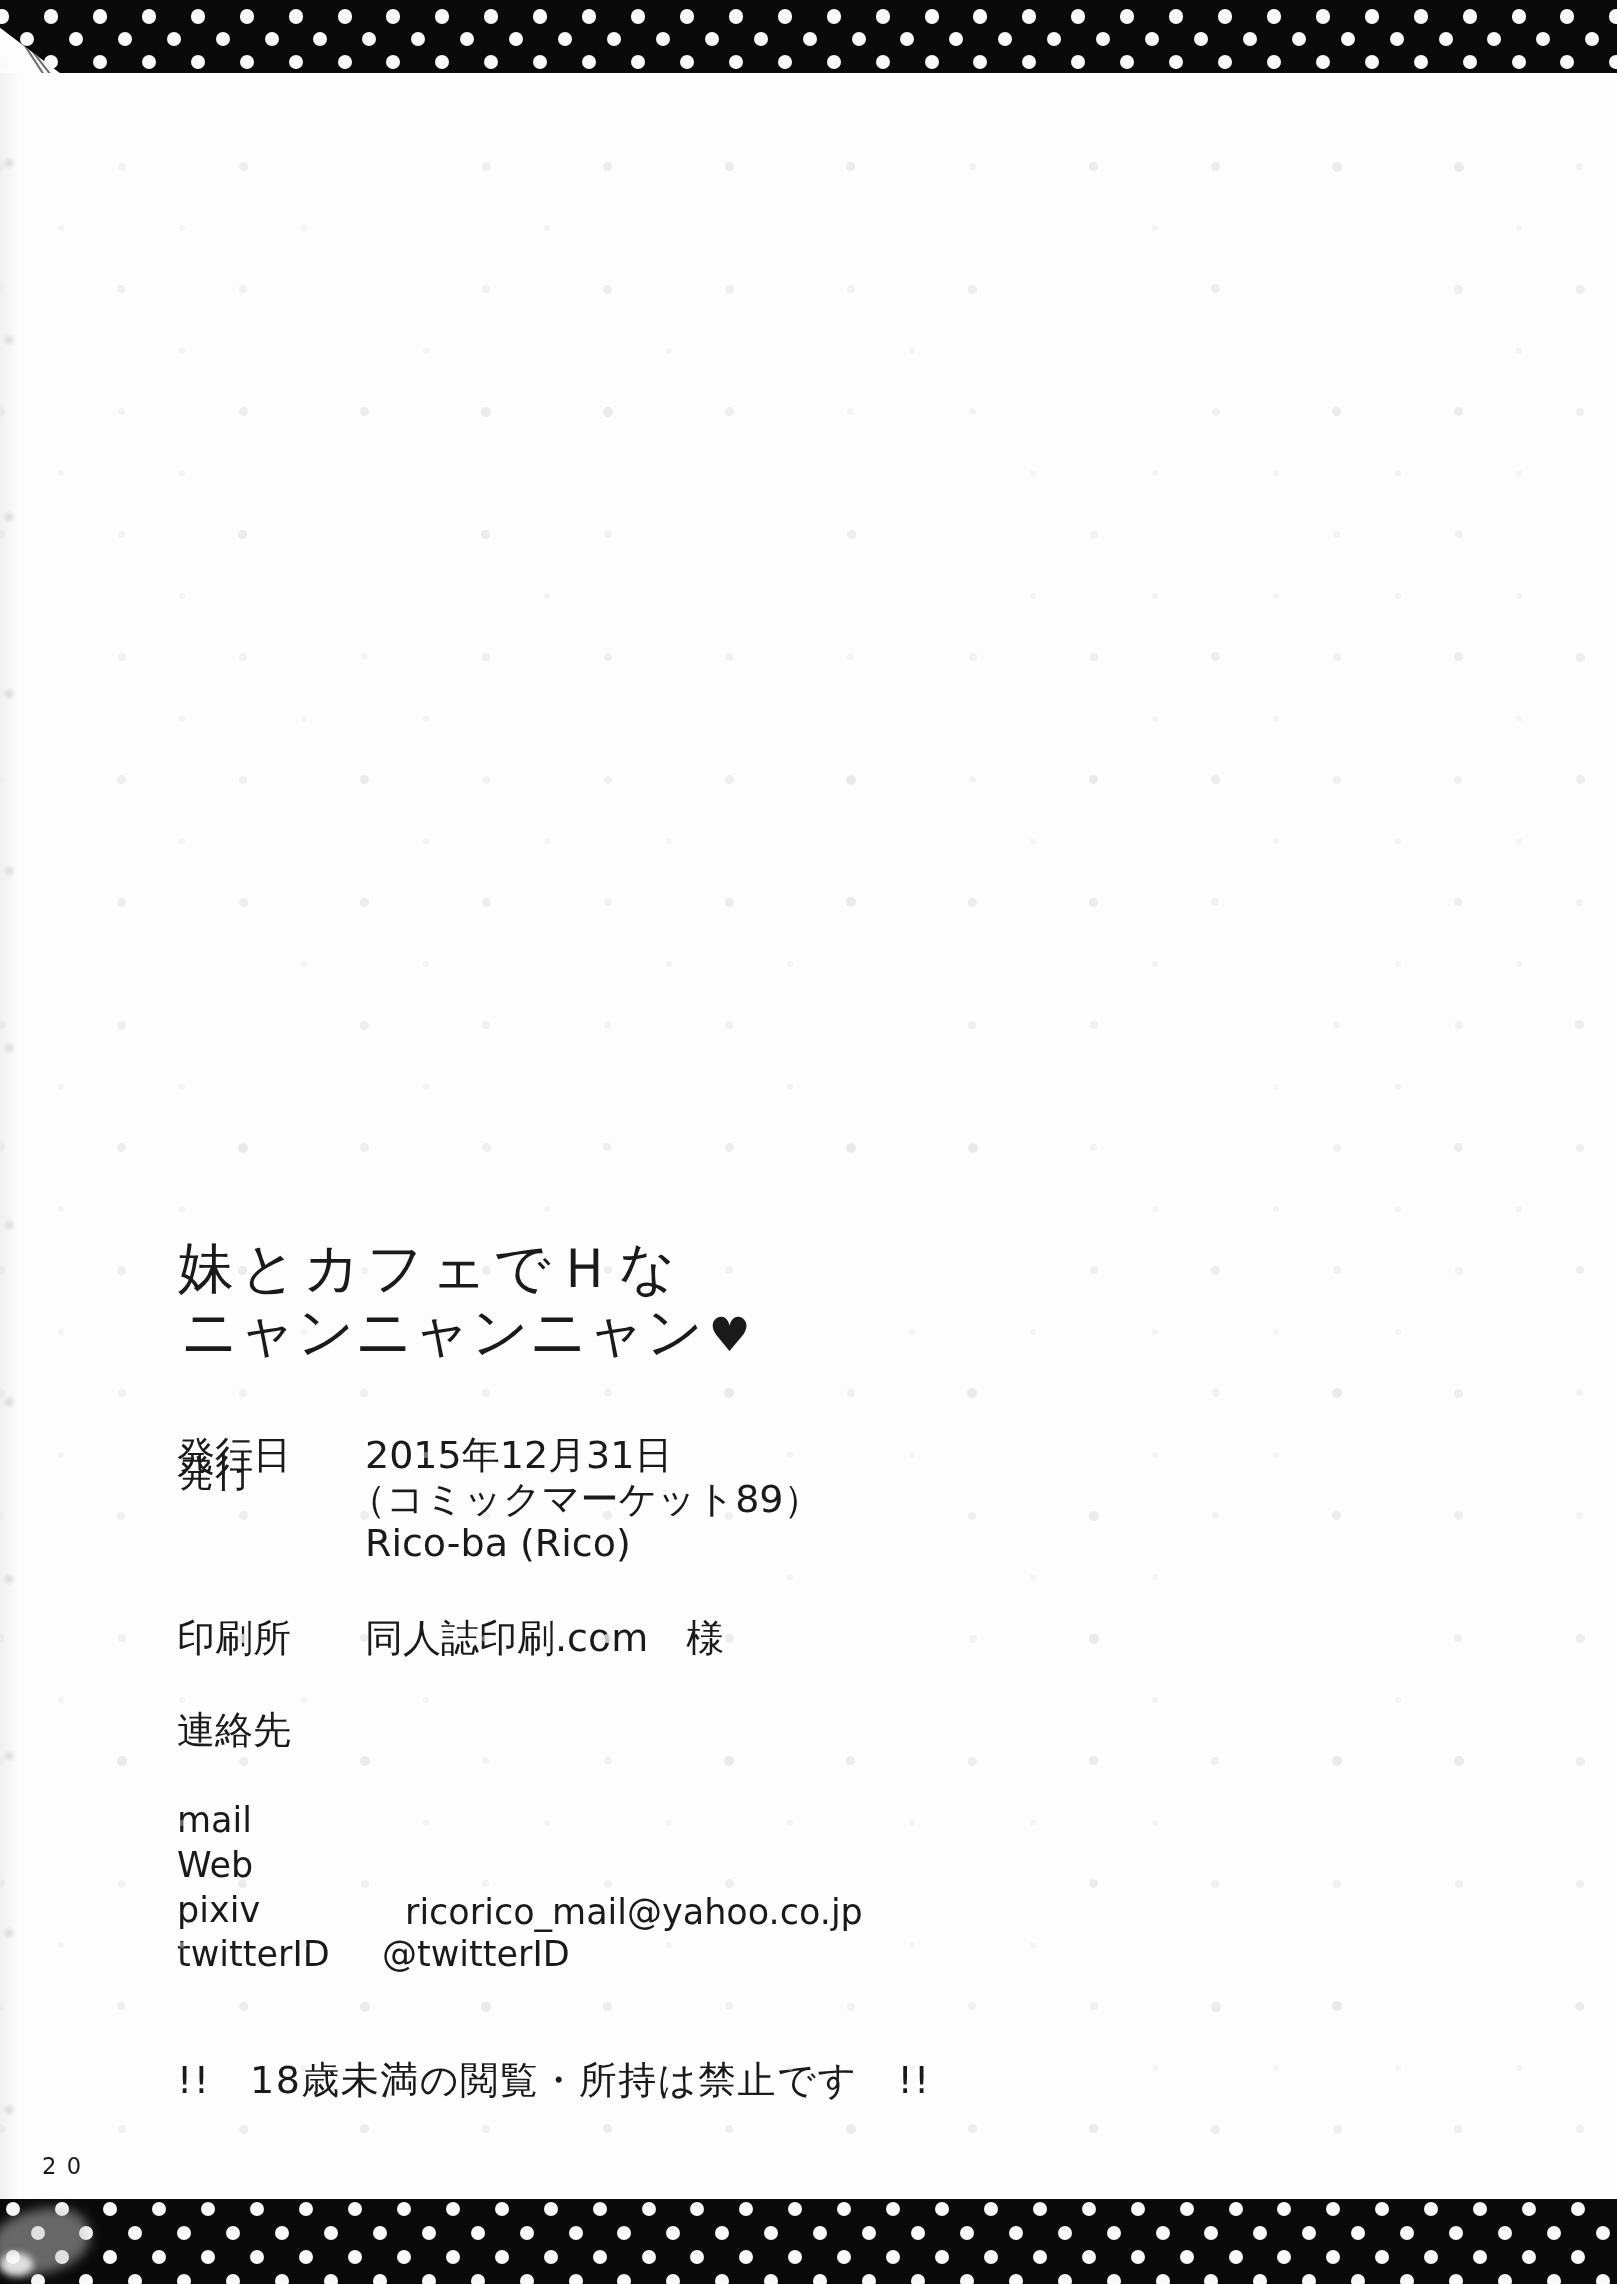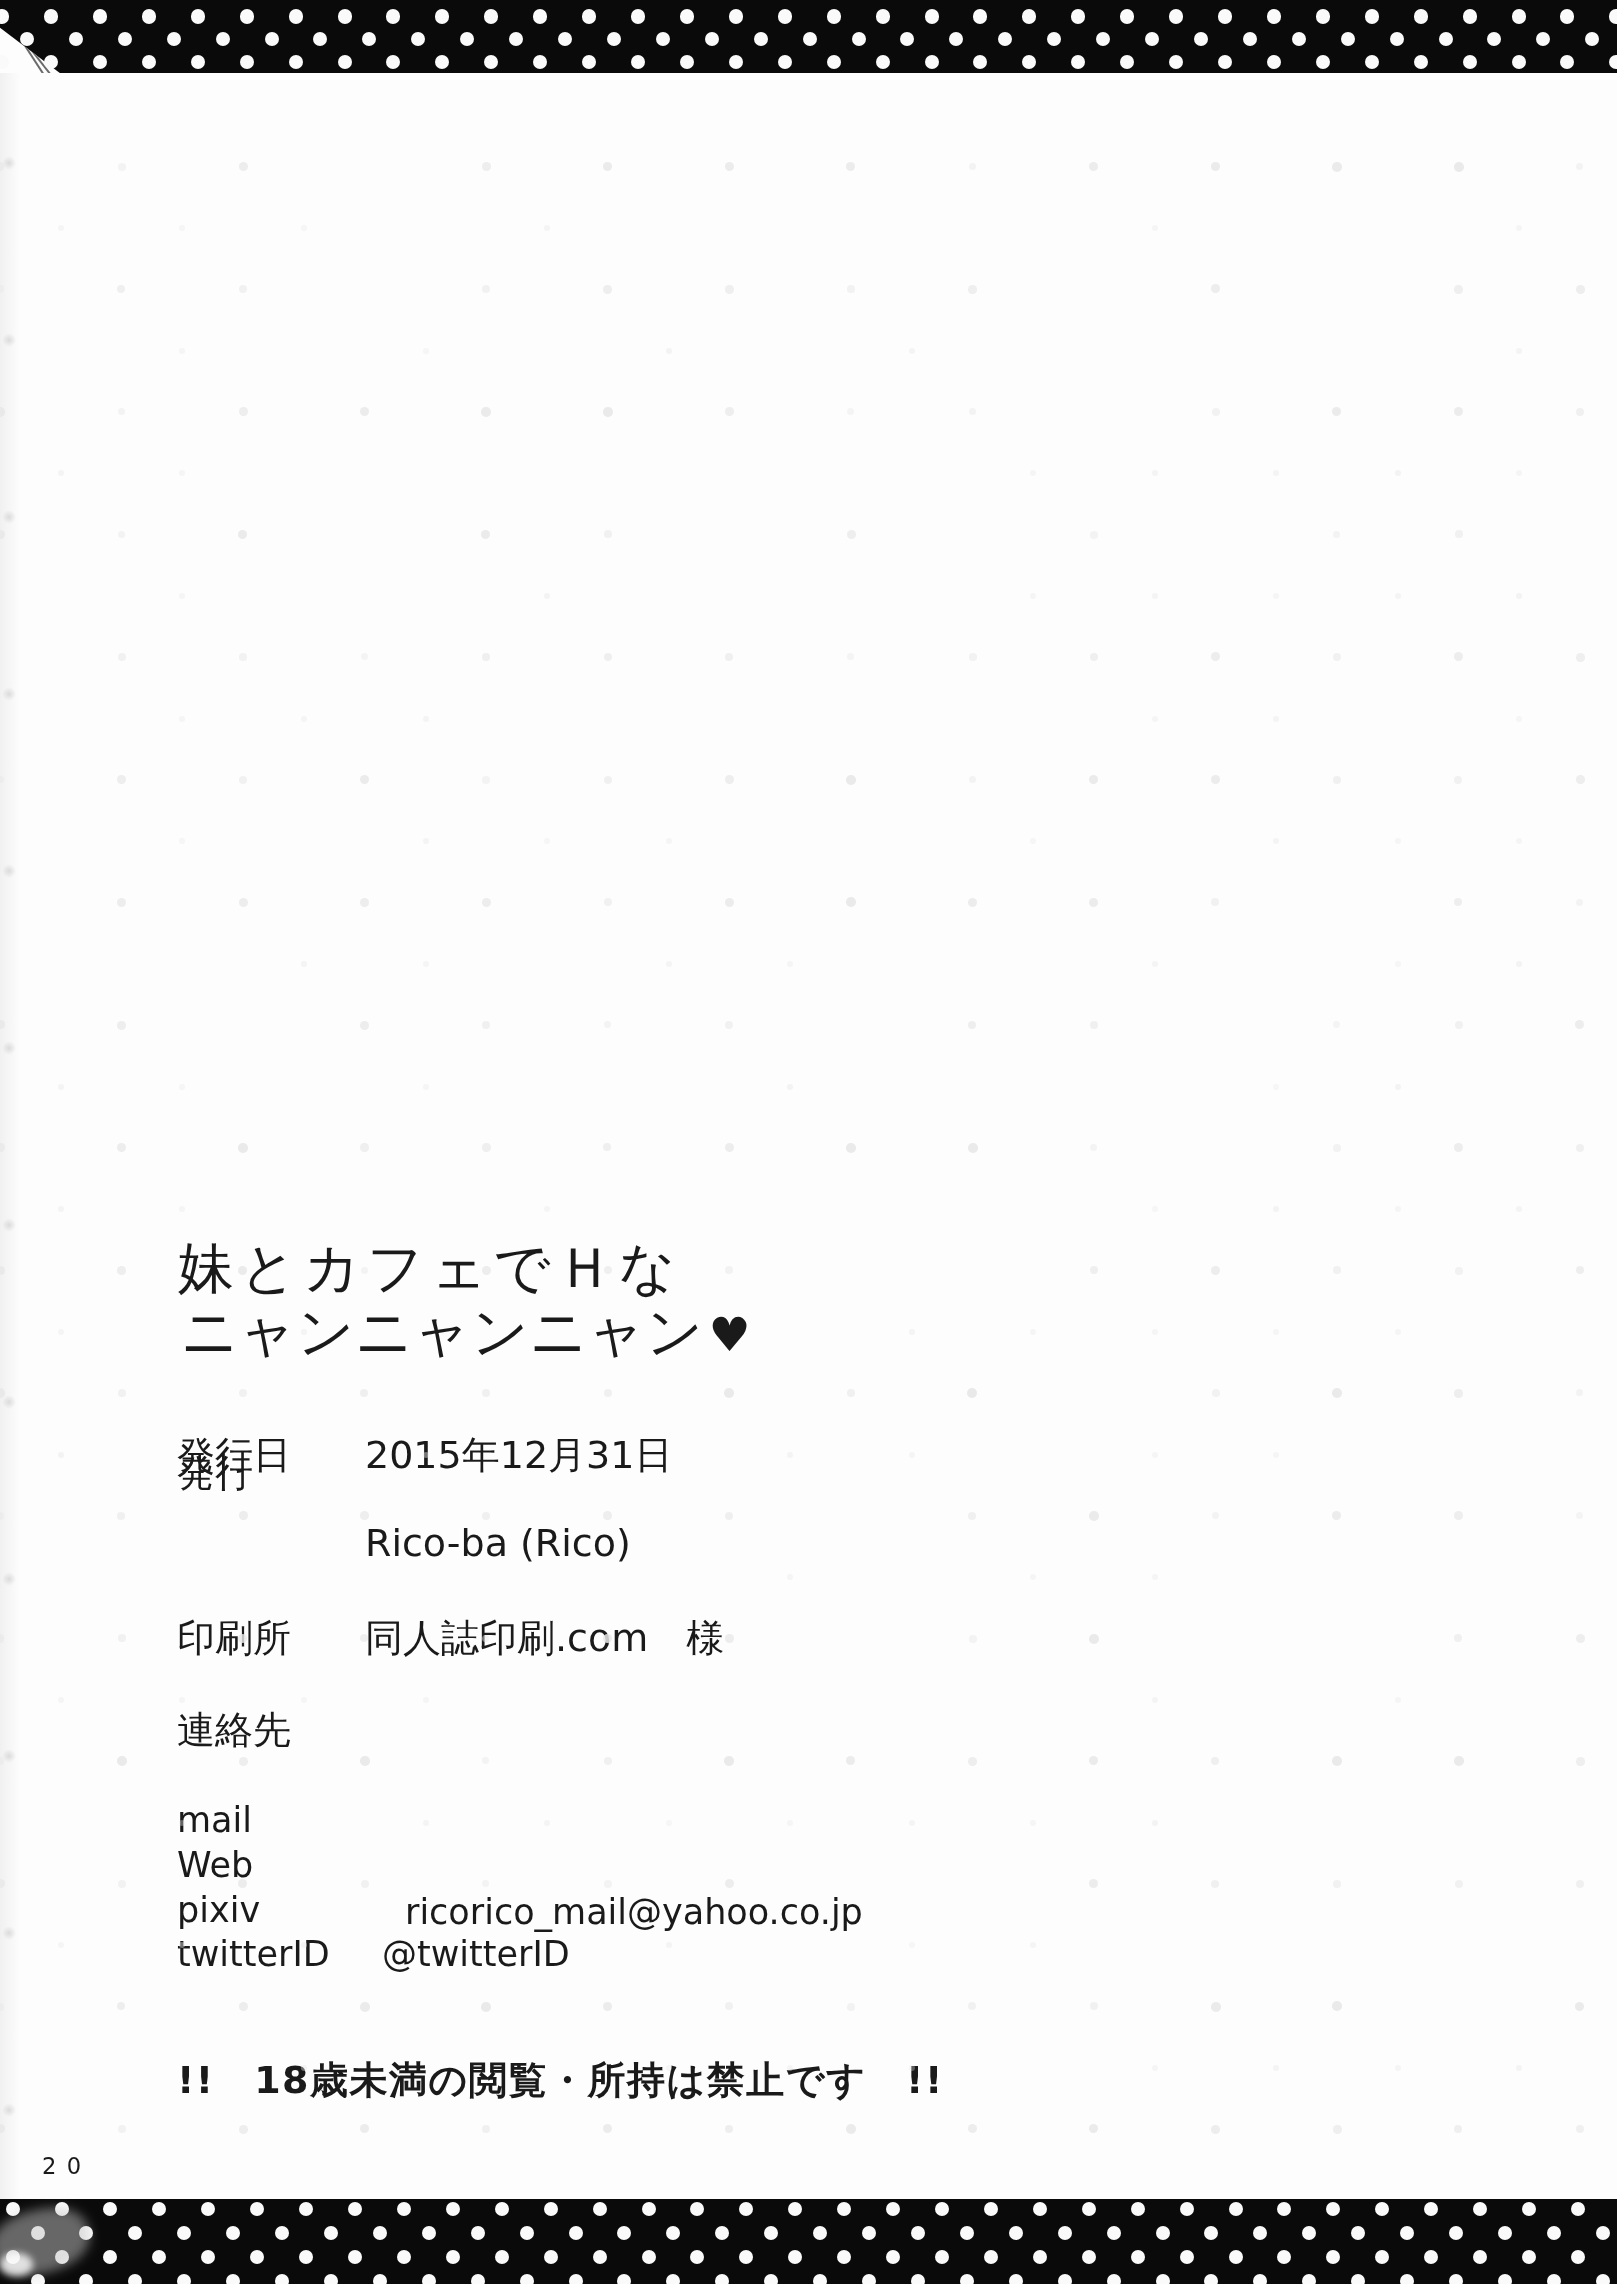--- a/index.html
+++ b/index.html
@@ -42,21 +42,21 @@
   }
   
   .title-l1{left:178px;top:1236px;font-size:56px;letter-spacing:6px;}
   .title-l2{left:181px;top:1300px;font-size:56px;letter-spacing:0.8px;}
   .heart{font-size:47px;margin-left:4.5px;}
   .jp50{font-size:38px;}
   .lat46{font-size:35px;}
   .col-label{left:177px;}
   .col-value{left:365px;}
   .col-cvalue{left:405px;}
-  .warning{left:177px;top:2059px;font-size:38px;letter-spacing:1.5px;font-weight:bold;}
+  .warning{left:177px;top:2059px;font-size:38px;letter-spacing:1.5px;}
   .page-number{left:42px;top:2154px;font-size:22.6px;letter-spacing:10.5px;}
 </style>
 </head>
 <body>
 
 <div class="page">
 
   <div class="border border-top">
     <div class="corner-wedge">
       <i class="scratch s1"></i>
@@ -165,20 +165,21 @@
       <span class="bdot" style="left: 1609px; top: 55px; width: 14.3px; height: 14.3px;"></span>
     </div>
 
   <div class="left-streak"></div>
 
   <div class="abs title-l1">妹とカフェでＨな</div>
   <div class="abs title-l2"><span>ニャンニャンニャン</span><span class="heart">♥</span></div>
 
   <div class="abs jp50 col-label" style="top:1434px">発行日</div>
   <div class="abs jp50 col-value" style="top:1434px">2015年12月31日</div>
+  <div class="abs jp50" style="left:348px;top:1478px">（コミックマーケット89）</div>
 
   <div class="abs jp50 col-label" style="top:1452px">発行</div>
   <div class="abs jp50 col-value" style="top:1522px">Rico-ba (Rico)</div>
 
   <div class="abs jp50 col-label" style="top:1617px">印刷所</div>
   <div class="abs jp50 col-value" style="top:1617px">同人誌印刷.com　様</div>
 
   <div class="abs jp50 col-label" style="top:1709px">連絡先</div>
 
   <div class="abs lat46 col-label" style="top:1800px">mail</div>

